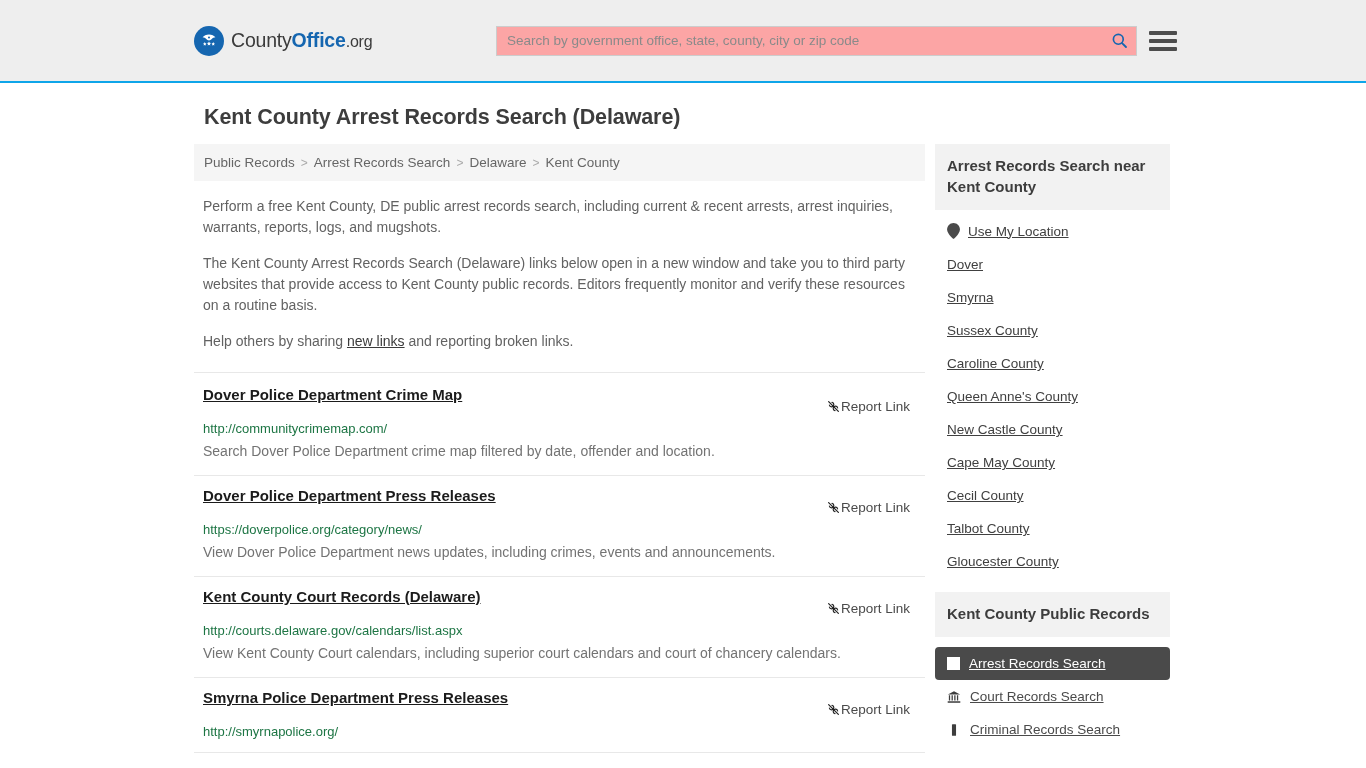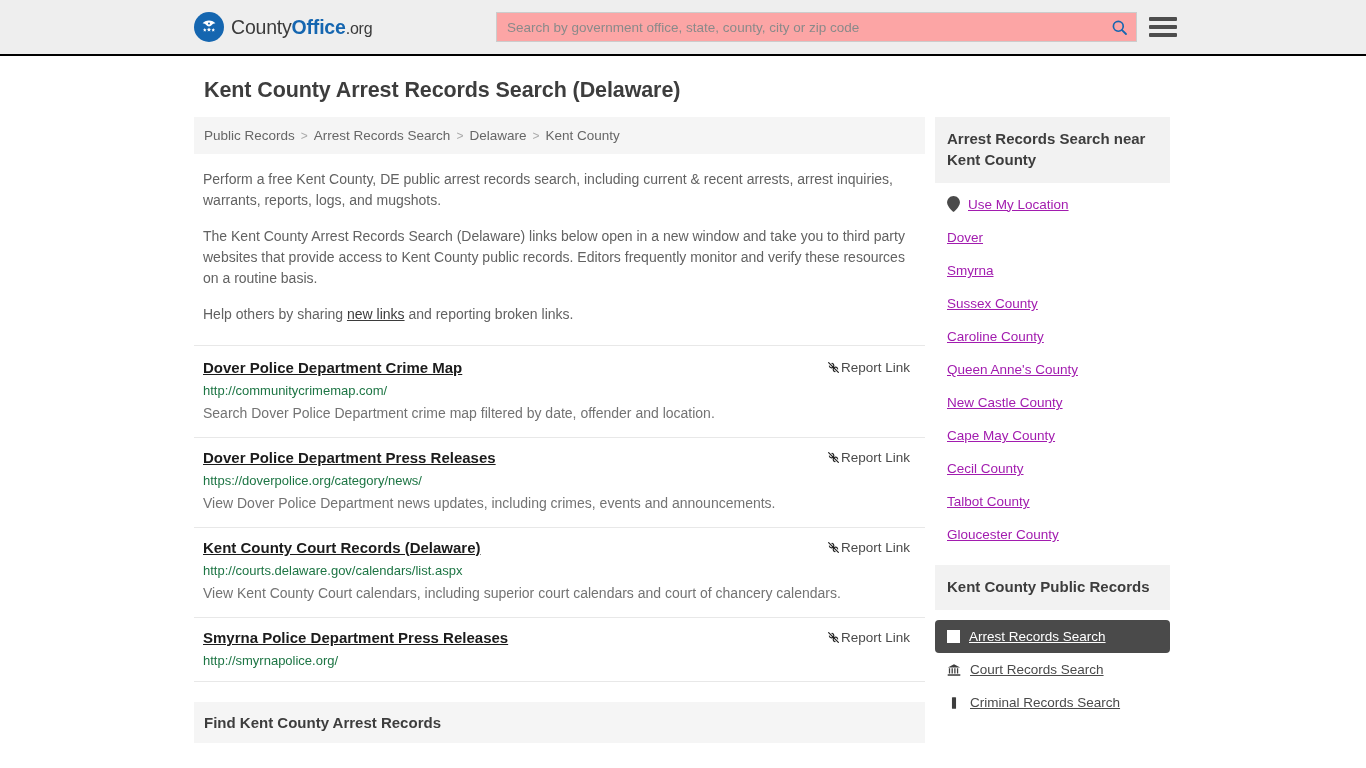--- a/index.html
+++ b/index.html
@@ -7,23 +7,23 @@
     margin: 0; padding: 0;
     width: 1366px; height: 768px;
     overflow: hidden;
     background: #ffffff;
     font-family: "Liberation Sans", sans-serif;
     color: #555555;
   }
 
   
   .site-header {
-    height: 56px;
+    height: 83px;
     background: #eeeeee;
-    border-bottom: 2px solid #000000;
+    border-bottom: 2px solid #0ea5e9;
     display: flex;
     align-items: center;
     position: relative;
   }
   .logo-wrap {
     position: absolute;
     left: 194px;
     display: flex;
     align-items: center;
     gap: 7px;
@@ -150,21 +150,21 @@
     text-decoration: underline;
     cursor: pointer;
   }
   .report-link {
     display: flex;
     align-items: center;
     font-size: 13.5px;
     color: #4a4a4a;
     white-space: nowrap;
     cursor: pointer;
-    margin-top: 1px;
+    margin-top: 13px;
     margin-right: 6px;
   }
   .listing-url {
     font-size: 13px;
     color: #1d7544;
     margin-top: 7px;
   }
   .listing-desc {
     font-size: 14px;
     color: #737373;
@@ -193,21 +193,21 @@
   }
   .side-list { padding: 4px 0 0 12px; }
   .side-item {
     display: flex;
     align-items: center;
     gap: 8px;
     padding: 9px 0;
     font-size: 13.5px;
   }
   .side-item a {
-    color: #a21caf;
+    color: #404040;
     text-decoration: underline;
   }
   .records-list { margin-top: 10px; }
   .records-item {
     display: flex;
     align-items: center;
     gap: 9px;
     padding: 9px 12px;
     font-size: 13.5px;
     border-radius: 4px;

